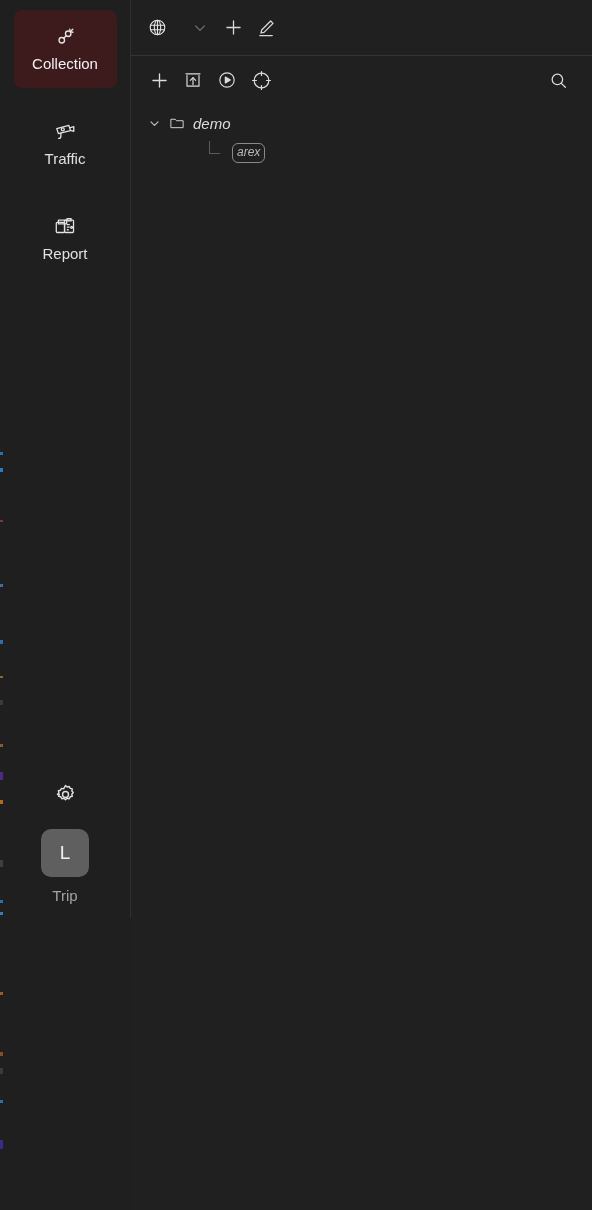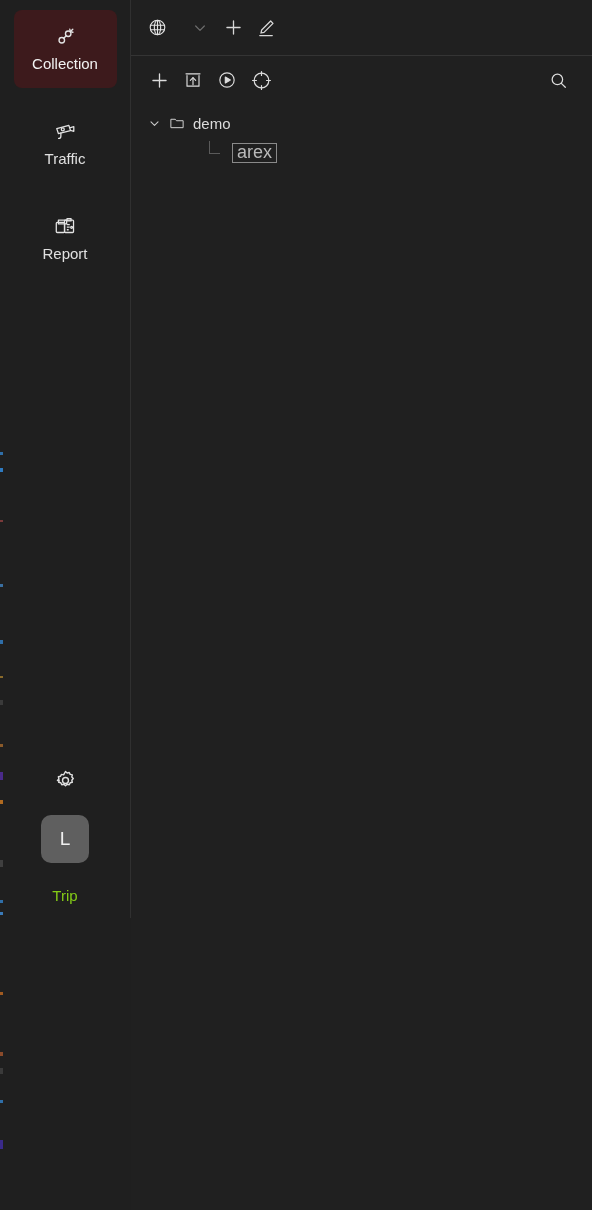--- a/index.html
+++ b/index.html
@@ -112,23 +112,23 @@
     border-radius: 10px;
     background: #5f5f5f;
     color: #efefef;
     font-size: 19px;
     display: flex;
     align-items: center;
     justify-content: center;
     cursor: pointer;
   }
   .user-name {
-    margin-top: 24px;
+    margin-top: 10px;
     font-size: 15px;
-    color: #84cc16;
+    color: #a3a3a3;
   }
 
   
   .main {
     flex: 1;
     height: 1210px;
     background: #202020;
     display: flex;
     flex-direction: column;
     box-sizing: border-box;
@@ -187,20 +187,21 @@
     color: #dcdcdc;
     margin-right: 6px;
   }
   .tb-spacer { flex: 1; }
 
   
   .tree {
     flex: 1;
     padding-top: 4px;
     overflow: hidden;
+    font-style: italic;
   }
   .tree-row {
     display: flex;
     align-items: center;
     height: 30px;
     padding-left: 14px;
     font-size: 15px;
     cursor: pointer;
     white-space: nowrap;
   }
@@ -258,24 +259,24 @@
     position: absolute;
     left: 2px;
     top: 12px;
     width: 11px;
     height: 1px;
     background: #5a5a5a;
   }
   .tag {
     border: 1px solid #8a8a8a;
     color: #b9b9b9;
-    font-size: 18px;
+    font-size: 12px;
     line-height: 15px;
     padding: 1px 4px 2px 4px;
-    border-radius: 0;
+    border-radius: 6px;
     margin-right: 8px;
   }
 </style>
 </head>
 <body>
 
 <div class="app">
 
   <div class="sidebar">
 

